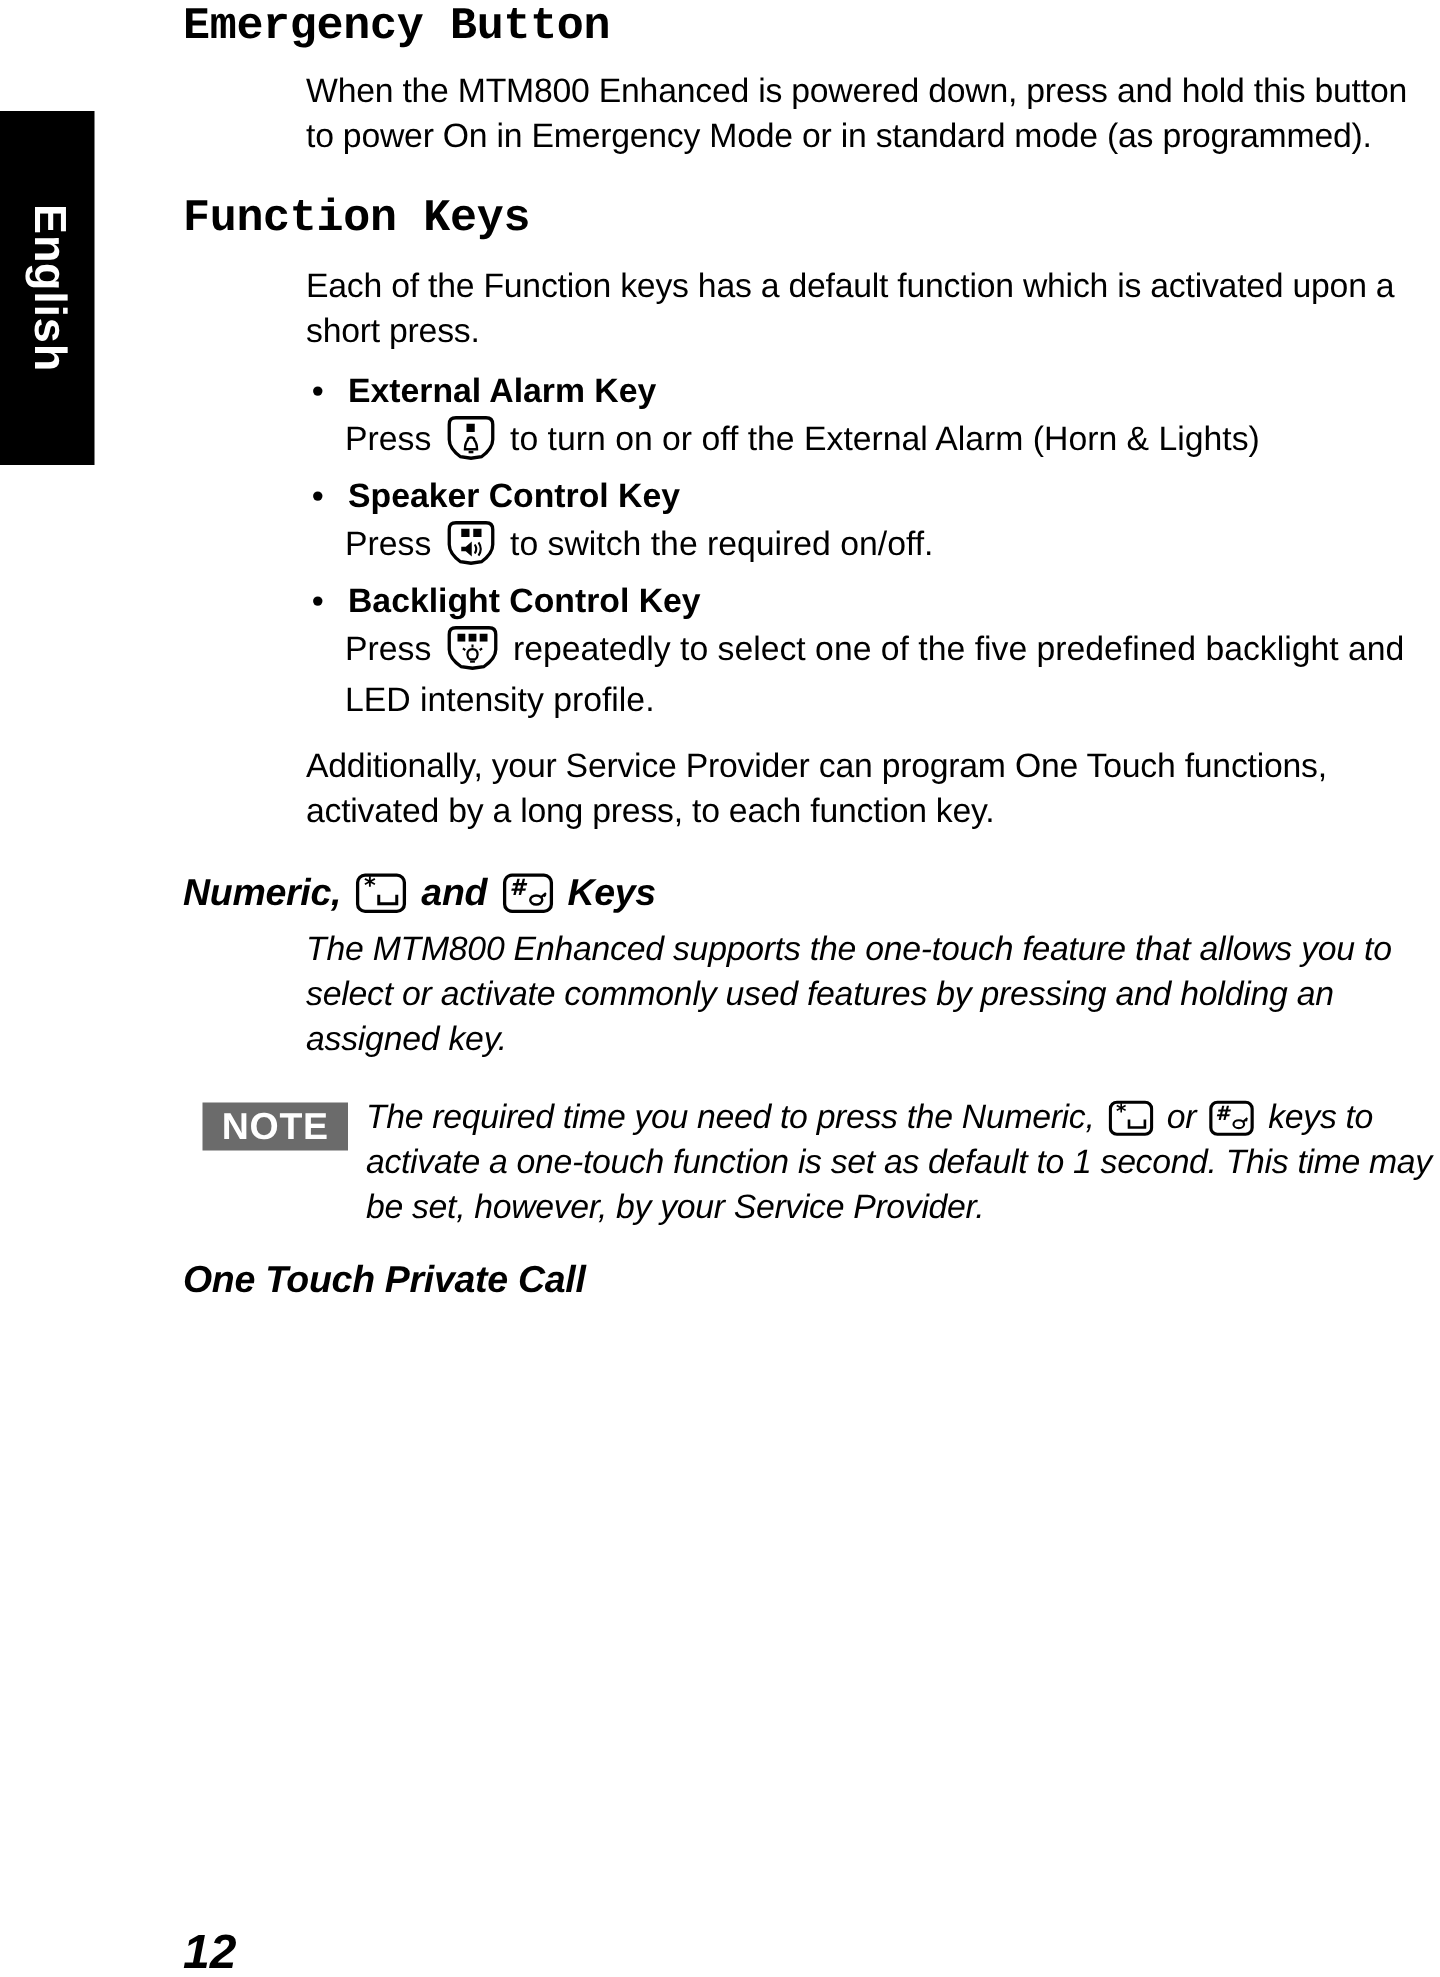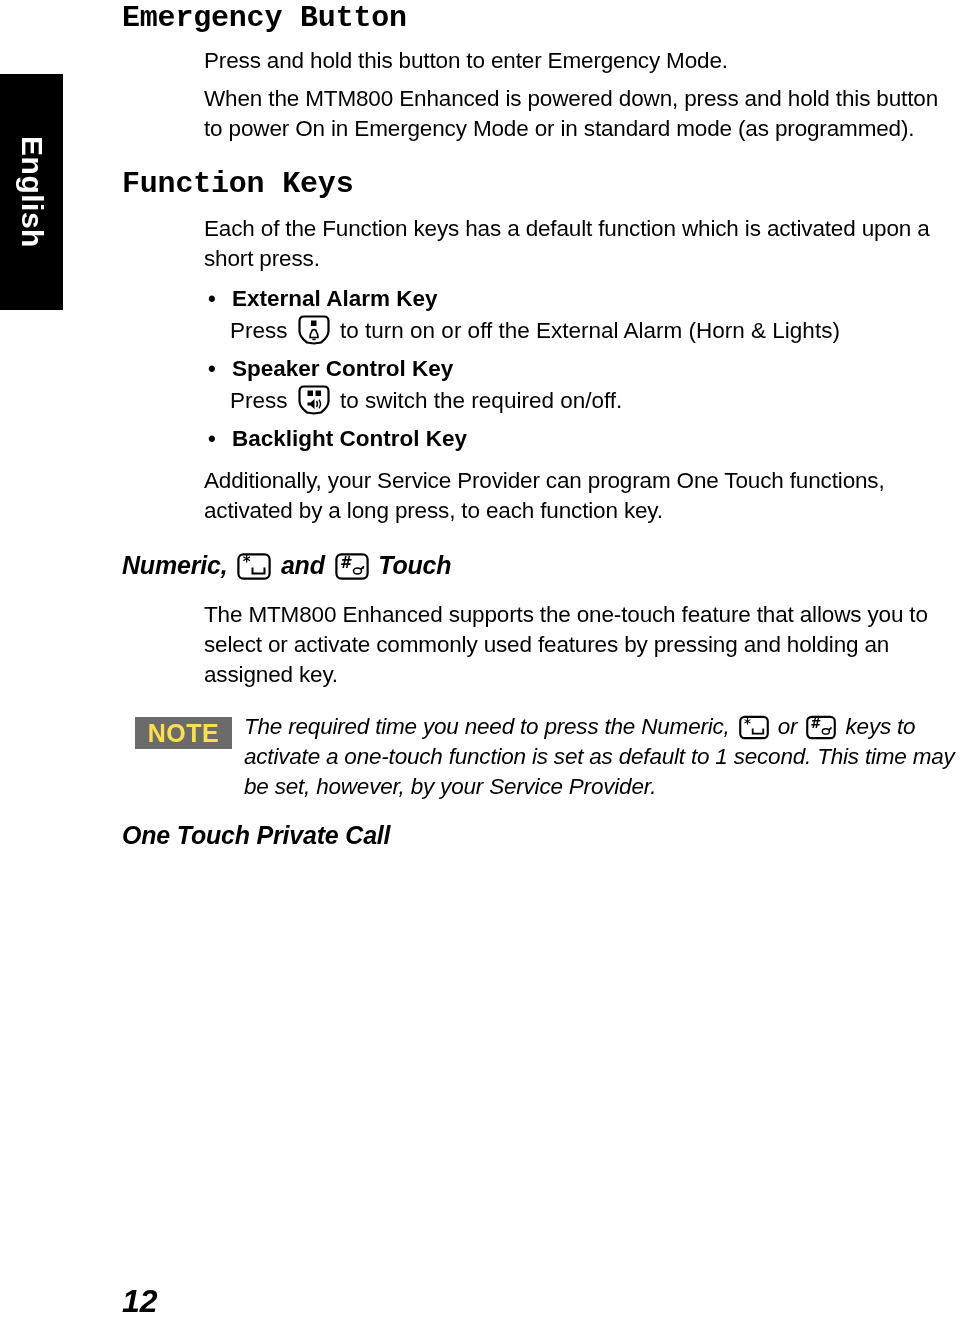--- a/index.html
+++ b/index.html
@@ -122,21 +122,21 @@
     margin-top: 22px;
     min-height: 92px;
   }
   #note-badge {
     position: absolute;
     left: 13px;
     top: 5px;
     width: 97px;
     height: 32px;
     background: #6b6b6b;
-    color: #fde047;
+    color: #ffffff;
     font-size: 25px;
     font-weight: bold;
     line-height: 32px;
     text-align: center;
     letter-spacing: 0.5px;
   }
   #note-text {
     margin-left: 122px;
     font-size: 22.5px;
     font-style: italic;
@@ -160,21 +160,20 @@
 
 <div id="lang-tab">
   <span class="lang-text">English</span>
 </div>
 
 <div id="content">
 
   <h1 class="section-title">Emergency Button</h1>
 
   <div class="indent" style="margin-top:10px;">
-    <p class="body">Press and hold this button to enter Emergency Mode.</p>
     <p class="body">When the MTM800 Enhanced is powered down, press and hold this button to power On in Emergency Mode or in standard mode (as programmed).</p>
   </div>
 
   <h1 class="section-title spaced">Function Keys</h1>
 
   <div class="indent" style="margin-top:12px;">
     <p class="body">Each of the Function keys has a default function which is activated upon a short press.</p>
   </div>
 
   <div class="bullet-row" style="margin-top:10px;">
@@ -210,20 +209,35 @@
         <path d="M22 14.6 Q25 19 22 23.4" fill="none" stroke="#000" stroke-width="1.4"></path>
       </svg>
     </span>
     <span>to switch the required on/off.</span>
   </div>
 
   <div class="bullet-row" style="margin-top:6px;">
     <span class="dot">•</span>
     <span>Backlight Control Key</span>
   </div>
+  <div class="press-line">
+    <span>Press</span>
+    <span class="keyicon">
+      <svg width="36" height="30" viewBox="0 0 36 30">
+        <path d="M2.5 6 Q2.5 1.5 7 1.5 L29 1.5 Q33.5 1.5 33.5 6 L33.5 16 Q33.5 22 25.5 27.5 L18 28.5 L10.5 27.5 Q2.5 22 2.5 16 Z" fill="none" stroke="#000" stroke-width="2.2"></path>
+        <rect x="8" y="5.5" width="5.2" height="5.2" fill="#000"></rect>
+        <rect x="15.4" y="5.5" width="5.2" height="5.2" fill="#000"></rect>
+        <rect x="22.8" y="5.5" width="5.2" height="5.2" fill="#000"></rect>
+        <path d="M14.6 19.5 Q14.6 15.8 18 15.8 Q21.4 15.8 21.4 19.5 Q21.4 21.4 19.7 22.6 L16.3 22.6 Q14.6 21.4 14.6 19.5 Z" fill="none" stroke="#000" stroke-width="1.5"></path>
+        <rect x="16.4" y="23.4" width="3.2" height="1.4" fill="#000"></rect>
+        <path d="M18 12.6 L18 14.6 M11.6 15.2 L13.2 16.4 M24.4 15.2 L22.8 16.4" stroke="#000" stroke-width="1.4"></path>
+      </svg>
+    </span>
+    <span>repeatedly to select one of the five predefined backlight and LED intensity profile.</span>
+  </div>
 
   <div class="indent" style="margin-top:12px;">
     <p class="body">Additionally, your Service Provider can program One Touch functions, activated by a long press, to each function key.</p>
   </div>
 
   <h2 class="sub-title" style="margin-top:22px;">
     <span>Numeric,</span>
     <span class="capicon">
       <svg width="34" height="27" viewBox="0 0 34 27">
         <rect x="1.4" y="1.4" width="31.2" height="24.2" rx="5" ry="5" fill="none" stroke="#000" stroke-width="2.2"></rect>
@@ -233,24 +247,24 @@
     </span>
     <span>and</span>
     <span class="capicon">
       <svg width="34" height="27" viewBox="0 0 34 27">
         <rect x="1.4" y="1.4" width="31.2" height="24.2" rx="5" ry="5" fill="none" stroke="#000" stroke-width="2.2"></rect>
         <text x="10" y="14.5" font-family="DejaVu Sans, sans-serif" font-size="15" font-weight="bold" text-anchor="middle" fill="#000">#</text>
         <ellipse cx="22.5" cy="18" rx="4" ry="3" fill="none" stroke="#000" stroke-width="1.6"></ellipse>
         <path d="M25.6 16.3 L29 13.4 M27.6 14.6 L28.6 15.6" stroke="#000" stroke-width="1.6" fill="none"></path>
       </svg>
     </span>
-    <span>Touch</span>
+    <span>Keys</span>
   </h2>
 
-  <div class="indent" style="margin-top:18px;">
+  <div class="indent" style="margin-top:6px;font-style:italic;">
     <p class="body">The MTM800 Enhanced supports the one-touch feature that allows you to select or activate commonly used features by pressing and holding an assigned key.</p>
   </div>
 
   <div id="note-block">
     <div id="note-badge">NOTE</div>
     <div id="note-text">
       <span>The required time you need to press the Numeric,</span>
       <span class="capicon">
         <svg width="30" height="25" viewBox="0 0 34 27">
           <rect x="1.4" y="1.4" width="31.2" height="24.2" rx="5" ry="5" fill="none" stroke="#000" stroke-width="2.4"></rect>

